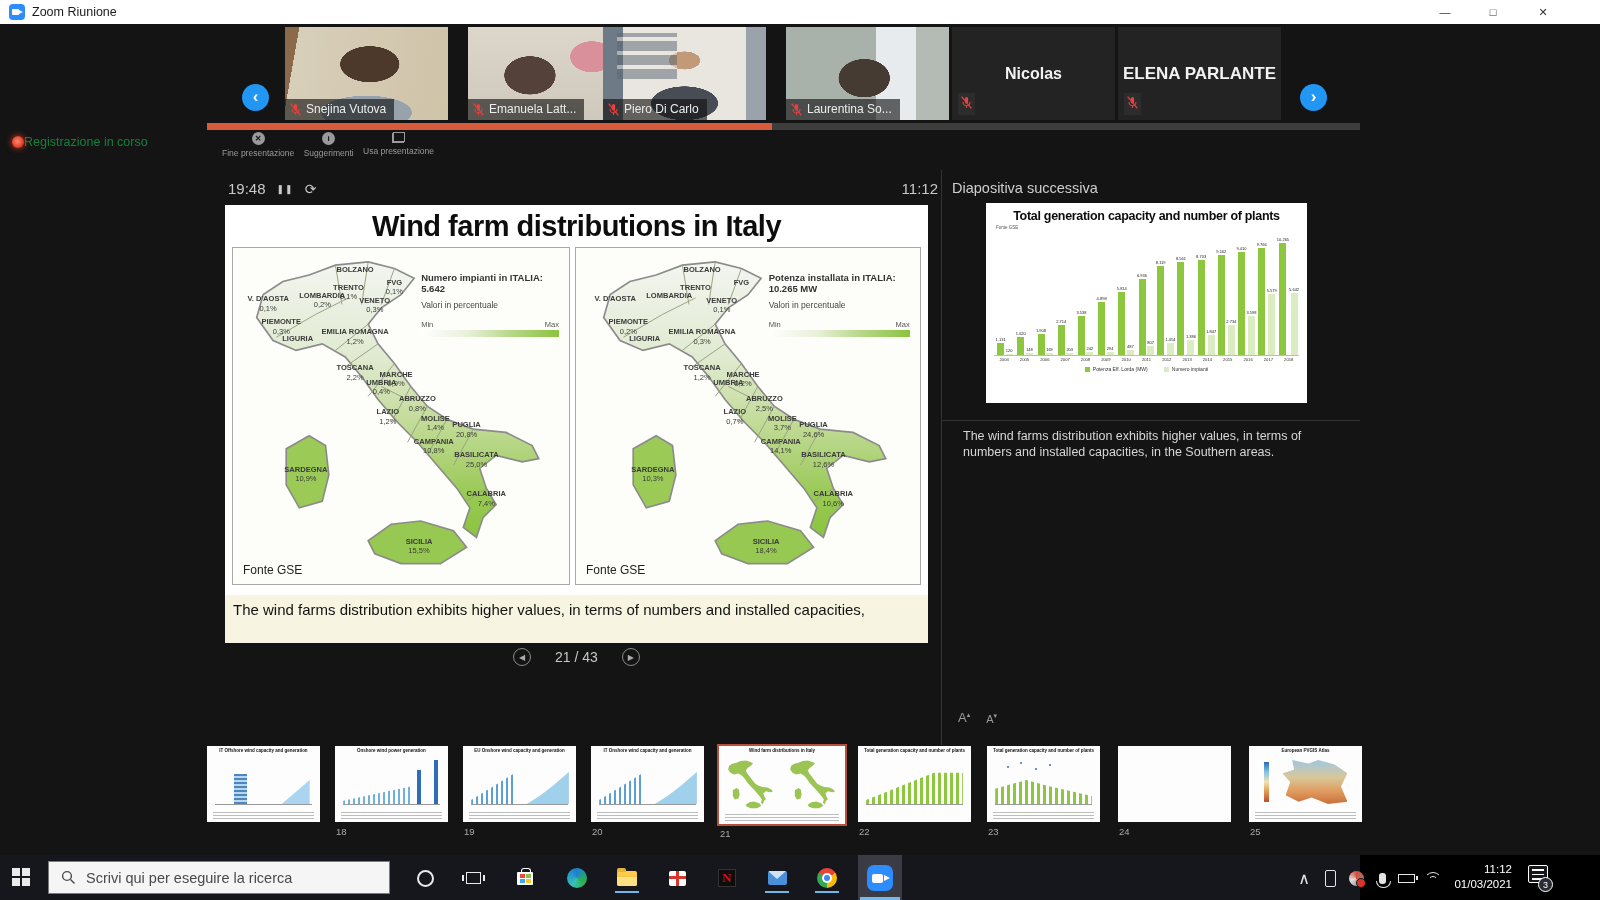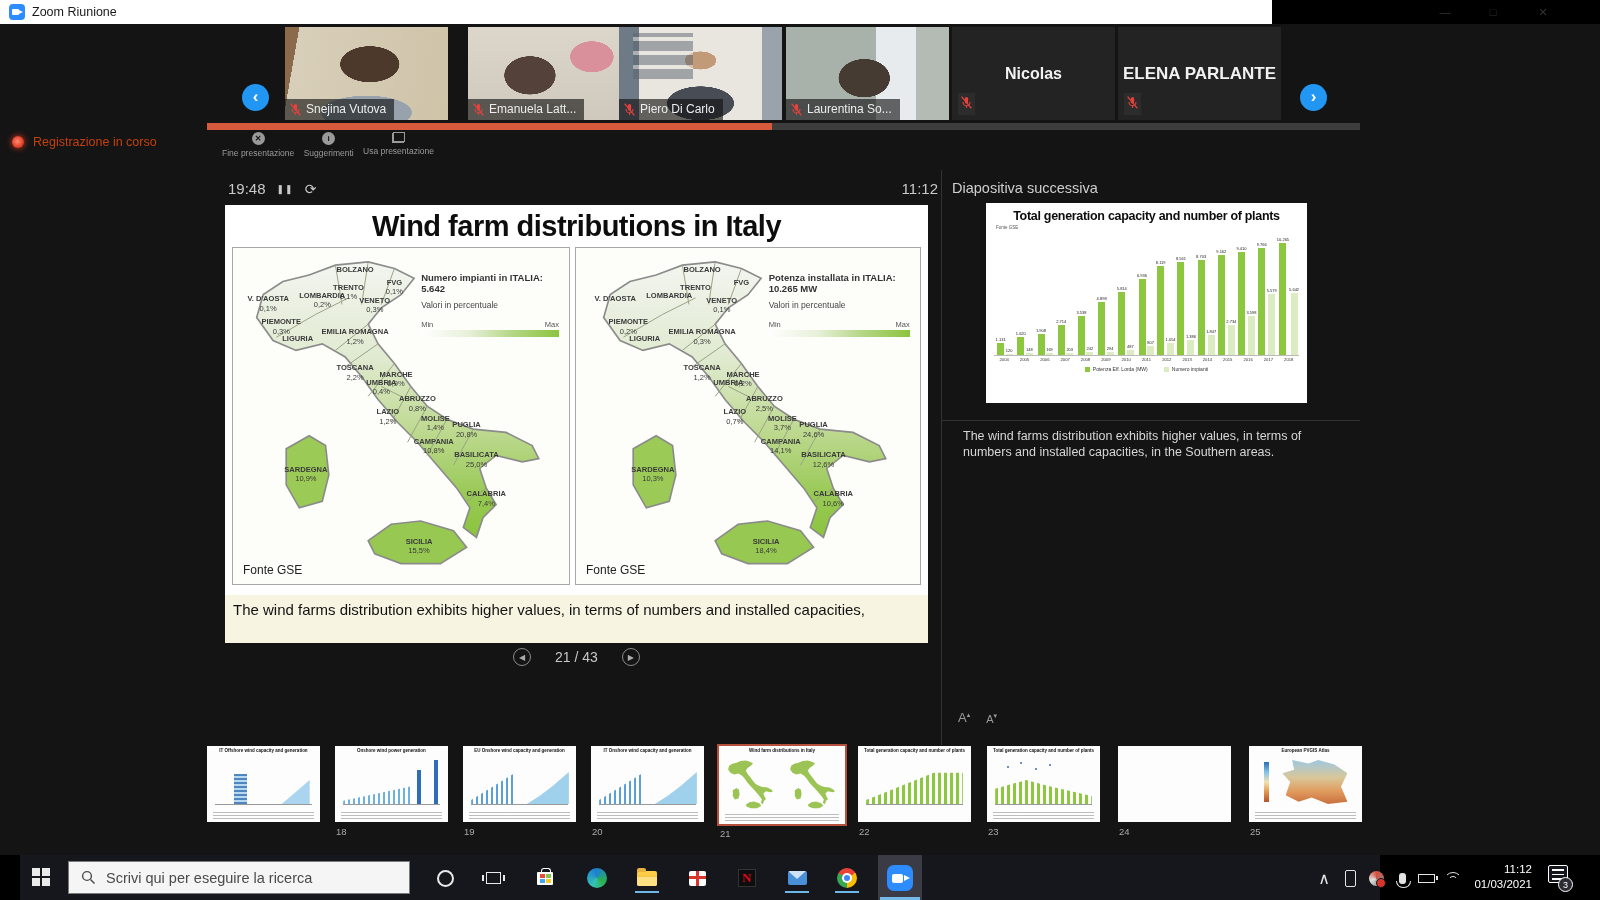--- a/index.html
+++ b/index.html
@@ -1,18 +1,18 @@
 <!DOCTYPE html>
 <html><head>
 <meta charset="utf-8">
 <style>
   * { margin:0; padding:0; box-sizing:border-box; }
   html,body { width:1600px; height:900px; overflow:hidden; background:#000; font-family:"Liberation Sans", sans-serif; }
   
-  #titlebar { position:absolute; left:0; top:0; width:1272px; height:24px; background:#fff; }
+  #titlebar { position:absolute; left:0; top:0; width:1600px; height:24px; background:#fff; }
   #app-icon { position:absolute; left:9px; top:4px; width:16px; height:16px; background:#2d8cff; border-radius:4px; }
   #app-icon:before { content:""; position:absolute; left:3px; top:5px; width:7px; height:6px; background:#fff; border-radius:1px; }
   #app-icon:after { content:""; position:absolute; right:2px; top:6px; border-left:4px solid #fff; border-top:2px solid transparent; border-bottom:2px solid transparent; }
   #win-title { position:absolute; left:32px; top:5px; font-size:12.5px; color:#1a1a1a; }
   .winctl { position:absolute; top:0; width:46px; height:24px; text-align:center; line-height:24px; font-size:11px; color:#333; cursor:default; }
   
   #meeting { position:absolute; left:0; top:24px; width:1600px; height:831px; background:#141414; }
   
   .vtile { position:absolute; top:3px; height:93px; width:163px; overflow:hidden; background:#222; }
   .vbar { position:absolute; left:0; bottom:0; display:flex; align-items:center; gap:4px; background:rgba(15,15,15,.62); color:#ececec; font-size:12px; padding:3px 8px 4px 4px; }
@@ -22,21 +22,21 @@
   .p2 { background: radial-gradient(ellipse 26% 34% at 38% 52%, #54413a 60%, rgba(0,0,0,0) 61%), radial-gradient(ellipse 24% 30% at 76% 32%, #d9909b 55%, rgba(0,0,0,0) 56%), radial-gradient(ellipse 40% 22% at 45% 95%, #c9c2b2 60%, rgba(0,0,0,0) 61%), linear-gradient(#ddd6ca,#cfc9bd); margin-left: 16px; }
   .p3 { background: radial-gradient(ellipse 16% 16% at 50% 36%, #c29a78 60%, rgba(0,0,0,0) 61%), radial-gradient(ellipse 34% 30% at 50% 82%, #474c55 60%, rgba(0,0,0,0) 61%), linear-gradient(90deg,#6e7a86 0 12%, #e9e6df 12% 88%, #9aa3ab 88%), #e9e6df; }
   .p3:before { content:""; position:absolute; left:14px; top:6px; width:60px; height:46px; background: repeating-linear-gradient(0deg,#5a6570 0 10px, #e9e6df 10px 14px), repeating-linear-gradient(90deg,#5a6570 0 16px, #e9e6df 16px 20px); opacity:.5; }
   .p4 { background: radial-gradient(ellipse 26% 34% at 48% 55%, #453b33 60%, rgba(0,0,0,0) 61%), linear-gradient(90deg,#a9b1ab 0 55%, #e7ebee 55% 80%, #b4bab4 80%); }
   .navcirc { position:absolute; top:60px; width:27px; height:27px; border-radius:50%; background:#2196f3; color:#fff; font-size:17px; font-weight:700; text-align:center; line-height:25px; }
   .micmute { width:13px; height:13px; flex:0 0 auto; }
   
   #progress-track { position:absolute; left:207px; top:99px; width:1153px; height:7px; background:#3d3d3d; }
   #progress-fill { position:absolute; left:0; top:0; height:7px; width:565px; background:#d75a3c; }
   
-  #recording { position:absolute; left:12px; top:111px; display:flex; align-items:center; gap:9px; color:#c2410c; font-size:12.5px; }
+  #recording { position:absolute; left:12px; top:111px; display:flex; align-items:center; gap:0; color:#15803d; font-size:12.5px; }
   #rec-dot { width:12px; height:12px; border-radius:50%; background:radial-gradient(circle at 45% 45%, #ff8a70, #e03a22 65%); box-shadow:0 0 6px #e03a22; }
   
   #ptoolbar { position:absolute; left:222px; top:108px; width:212px; display:flex; justify-content:space-between; }
   .ptool { display:flex; flex-direction:column; align-items:center; gap:3px; color:#9a9a9a; font-size:8.5px; }
   .pt-circ { width:13px; height:13px; border-radius:50%; background:#9a9a9a; color:#141414; font-size:8px; font-weight:700; text-align:center; line-height:13px; }
   .pt-rects { width:13px; height:11px; position:relative; }
   .pt-rects:before { content:""; position:absolute; left:0; bottom:0; width:10px; height:8px; border:1px solid #9a9a9a; }
   .pt-rects:after { content:""; position:absolute; right:0; top:0; width:10px; height:8px; border:1px solid #9a9a9a; background:#141414; }
   
   #timer { position:absolute; left:228px; top:156px; display:flex; align-items:center; gap:11px; color:#c9c9c9; font-size:15px; }
@@ -99,21 +99,21 @@
   .area-half { position:absolute; right:3%; bottom:8px; width:40%; height:32px; background:#9fd0ec; clip-path:polygon(0 100%,30% 75%,60% 45%,100% 0,100% 100%); }
   .mini-italy { position:absolute; top:0; width:44%; height:100%; }
   .mi-l { left:2%; } .mi-r { right:2%; }
   .asc.g { background:repeating-linear-gradient(90deg,#8dc63f 0 3px,rgba(0,0,0,0) 3px 6px); clip-path:polygon(0 100%,0 90%,70% 22%,100% 22%,100% 100%); }
   .asc.g2 { background:repeating-linear-gradient(90deg,#8dc63f 0 3px,rgba(0,0,0,0) 3px 6px); clip-path:polygon(0 100%,0 62%,32% 40%,55% 55%,100% 80%,100% 100%); }
   .dot { position:absolute; width:2px; height:2px; border-radius:50%; background:#3b6fb5; }
   .solar-t { position:absolute; top:45%; width:100%; text-align:center; font-size:8px; font-weight:800; color:#111; }
   .eu-map { position:absolute; left:28%; top:4px; width:62%; height:44px; background:linear-gradient(180deg,#9fc8e0 0%,#d9c79a 40%,#e09a5c 72%,#c96f3f 100%); clip-path:polygon(15% 0,40% 8%,55% 0,80% 10%,100% 30%,90% 60%,100% 95%,70% 100%,45% 85%,25% 95%,5% 80%,12% 50%,0 30%,18% 22%); }
   .eu-scale { position:absolute; left:10%; top:6px; width:5px; height:40px; background:linear-gradient(180deg,#2b6cb0,#7fc3e8,#f2e3b0,#e2954f,#b5502f); }
   
-  #taskbar { position:absolute; left:0; top:855px; width:1360px; height:45px; background:#16161d;margin-left:20px; }
+  #taskbar { position:absolute; left:0; top:855px; width:1360px; height:45px; background:#16161d; }
   #start { position:absolute; left:12px; top:13px; width:18px; height:18px; display:grid; grid-template-columns:8px 8px; grid-template-rows:8px 8px; gap:2px; }
   #start i { background:#eaeaea; }
   #searchbox { position:absolute; left:48px; top:6px; width:342px; height:33px; background:#f5f5f5; border:1px solid #7a7a7a; display:flex; align-items:center; gap:10px; padding-left:12px; }
   #searchbox span { font-size:14.5px; color:#4a4a4a; }
   .tb-ic { position:absolute; top:8px; width:30px; height:30px; display:flex; align-items:center; justify-content:center; }
   .ring { width:17px; height:17px; border:2px solid #eaeaea; border-radius:50%; }
   .tview { width:15px; height:12px; border:1.5px solid #eaeaea; position:relative; }
   .tview:before { content:""; position:absolute; left:-5px; top:2px; width:2px; height:6px; background:#eaeaea; }
   .tview:after { content:""; position:absolute; right:-5px; top:2px; width:2px; height:6px; background:#eaeaea; }
   .bag { width:16px; height:13px; background:#fff; border-radius:1px; position:relative; display:grid; grid-template-columns:5px 5px; grid-template-rows:4px 4px; gap:1px; place-content:center; }
@@ -184,21 +184,21 @@
     <div class="vbar">
       <svg class="micmute" viewBox="0 0 12 12">
           <rect x="4.5" y="1" width="3" height="6" rx="1.5" fill="#e8413c"></rect>
           <path d="M2.8 5.5 a3.2 3.6 0 0 0 6.4 0" stroke="#e8413c" stroke-width="1" fill="none"></path>
           <line x1="6" y1="9" x2="6" y2="11" stroke="#e8413c"></line>
           <line x1="1.5" y1="0.5" x2="10.5" y2="11.5" stroke="#e8413c" stroke-width="1.2"></line>
         </svg>
       <span>Emanuela Latt...</span>
     </div>
   </div>
-  <div class="vtile p3" style="left:619px">
+  <div class="vtile p3" style="left:603px">
     <div class="vbar">
       <svg class="micmute" viewBox="0 0 12 12">
           <rect x="4.5" y="1" width="3" height="6" rx="1.5" fill="#e8413c"></rect>
           <path d="M2.8 5.5 a3.2 3.6 0 0 0 6.4 0" stroke="#e8413c" stroke-width="1" fill="none"></path>
           <line x1="6" y1="9" x2="6" y2="11" stroke="#e8413c"></line>
           <line x1="1.5" y1="0.5" x2="10.5" y2="11.5" stroke="#e8413c" stroke-width="1.2"></line>
         </svg>
       <span>Piero Di Carlo</span>
     </div>
   </div>

